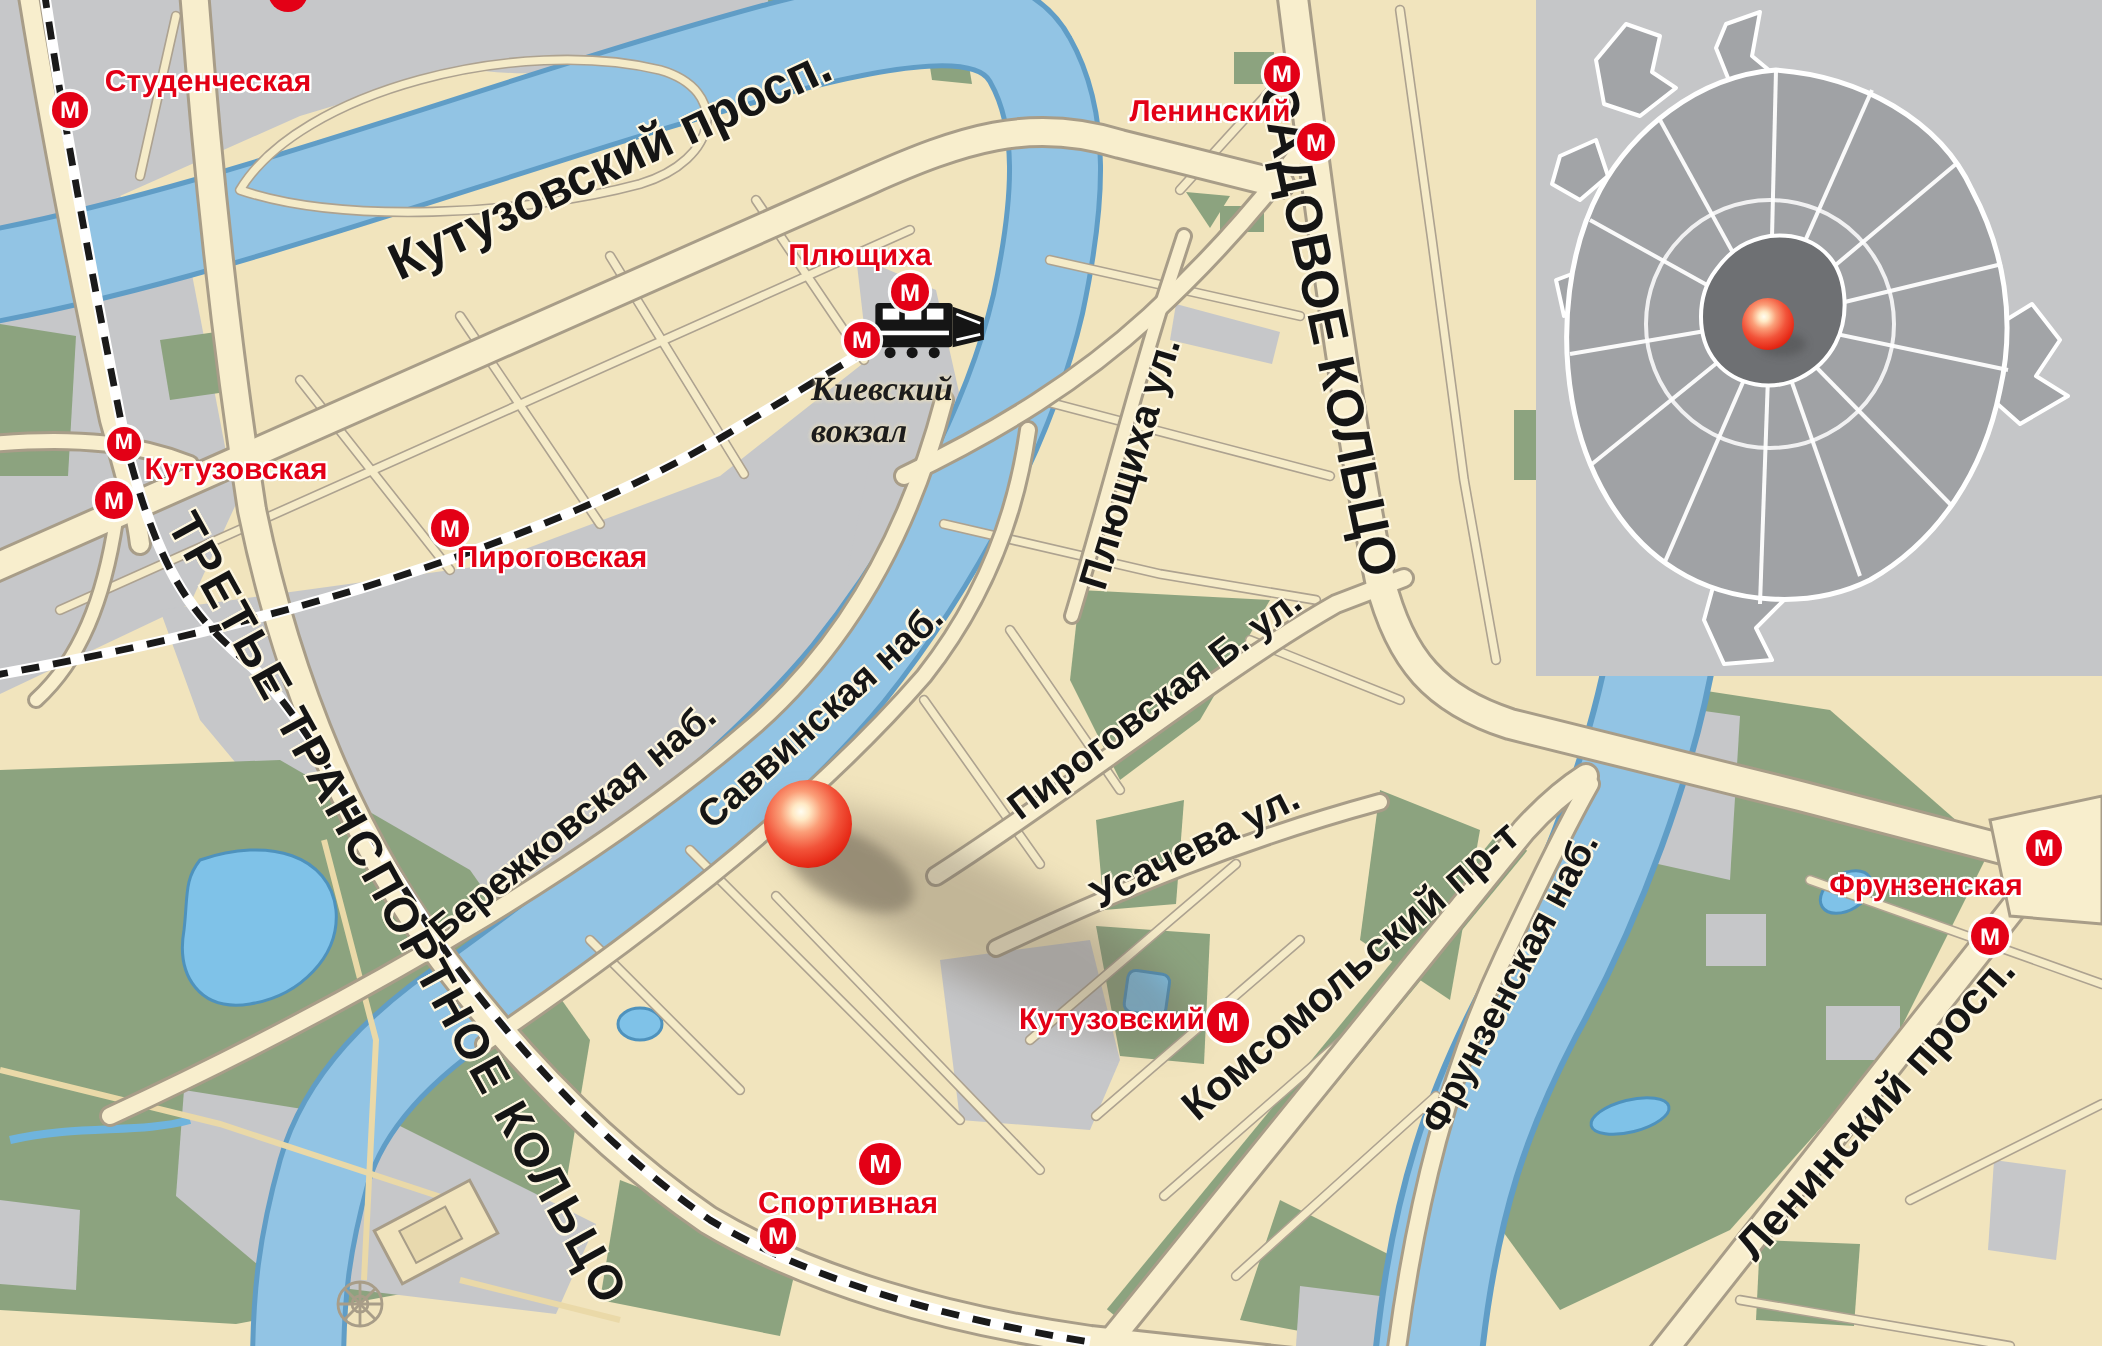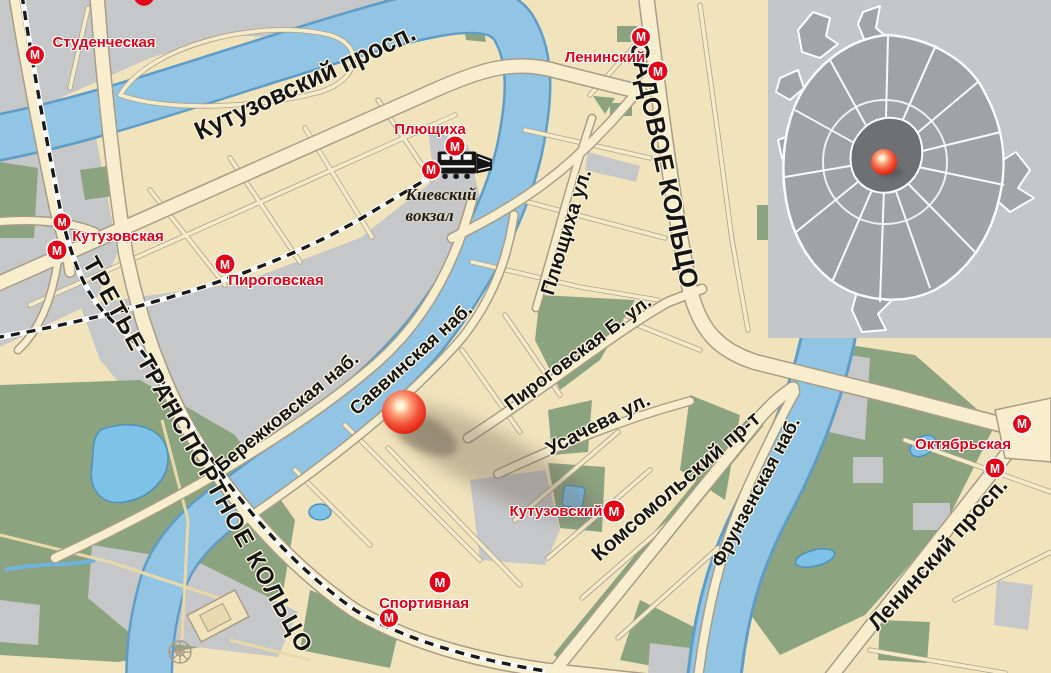--- a/index.html
+++ b/index.html
@@ -383,21 +383,21 @@
     <div>вокзал</div>
   </div>
 
   <div class="lbl metro" style="left:104px;top:41px">Студенческая</div>
   <div class="lbl metro" style="left:118px;top:235px">Кутузовская</div>
   <div class="lbl metro" style="left:276px;top:279px">Пироговская</div>
   <div class="lbl metro" style="left:430px;top:128px">Плющиха</div>
   <div class="lbl metro" style="left:605px;top:56px">Ленинский</div>
   <div class="lbl metro" style="left:556px;top:510px">Кутузовский</div>
   <div class="lbl metro" style="left:424px;top:602px">Спортивная</div>
-  <div class="lbl metro" style="left:963px;top:443px">Октябрьская</div>
+  <div class="lbl metro" style="left:963px;top:443px">Фрунзенская</div>
 
   <div class="mb" style="left:35px;top:55px;width:18px;height:18px;font-size:12px">
       <span>М</span>
     </div>
   <div class="mb" style="left:62px;top:222px;width:17px;height:17px;font-size:11px">
       <span>М</span>
     </div>
   <div class="mb" style="left:57px;top:250px;width:19px;height:19px;font-size:12px">
       <span>М</span>
     </div>

